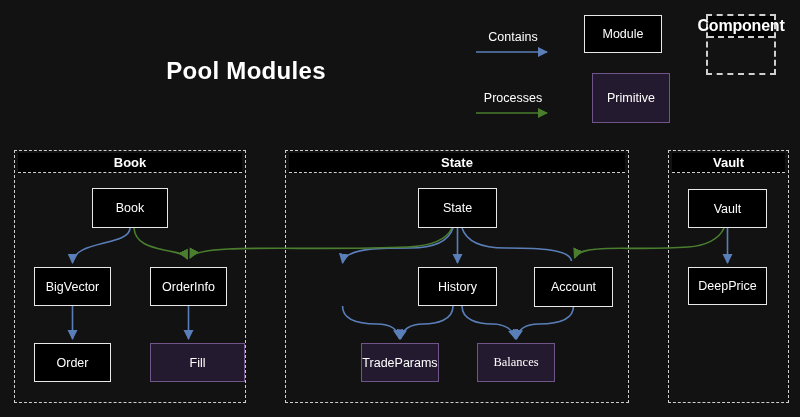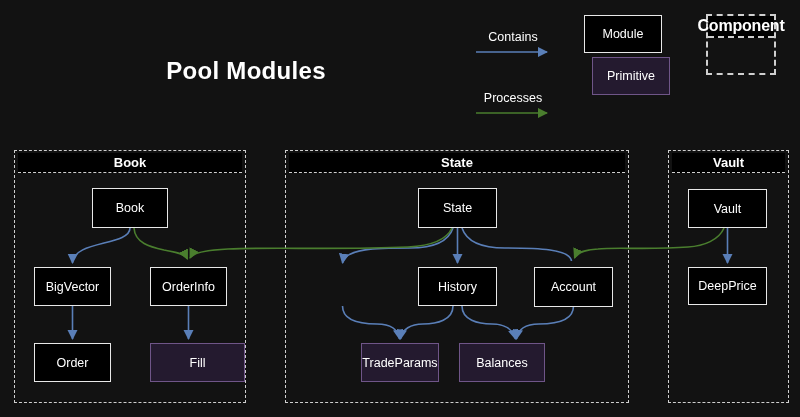--- a/index.html
+++ b/index.html
@@ -66,21 +66,21 @@
 <div class="stage">
 
   <div class="title">Pool Modules</div>
 
   <div class="legend-label" style="left:476px; top:30px;">Contains</div>
   <div class="legend-label" style="left:476px; top:91px;">Processes</div>
 
   <div class="node" style="left:584px; top:15px; width:78px; height:38px;">
     <span>Module</span>
   </div>
-  <div class="node primitive" style="left:592px; top:57px; width:78px; height:38px;">
+  <div class="node primitive" style="left:592px; top:73px; width:78px; height:50px;">
     <span>Primitive</span>
   </div>
   <div class="component-box">
     <div class="component-header">
       <span>Component</span>
     </div>
   </div>
 
   <div class="cluster" id="cluster-book">
     <div class="cluster-header">
@@ -149,21 +149,21 @@
   </div>
   <div class="node" style="left:418px; top:267px; width:79px; height:39px;">
     <span>History</span>
   </div>
   <div class="node" style="left:534px; top:267px; width:79px; height:40px;">
     <span>Account</span>
   </div>
   <div class="node primitive" style="left:361px; top:343px; width:78px; height:39px;">
     <span>TradeParams</span>
   </div>
-  <div class="node primitive" style="left:459px; top:343px; width:86px; height:39px;">
+  <div class="node primitive" style="left:477px; top:343px; width:78px; height:39px;font-family:Liberation Serif, serif;">
     <span>Balances</span>
   </div>
 
   <div class="node" style="left:688px; top:189px; width:79px; height:39px;">
     <span>Vault</span>
   </div>
   <div class="node" style="left:688px; top:267px; width:79px; height:38px;">
     <span>DeepPrice</span>
   </div>
 

